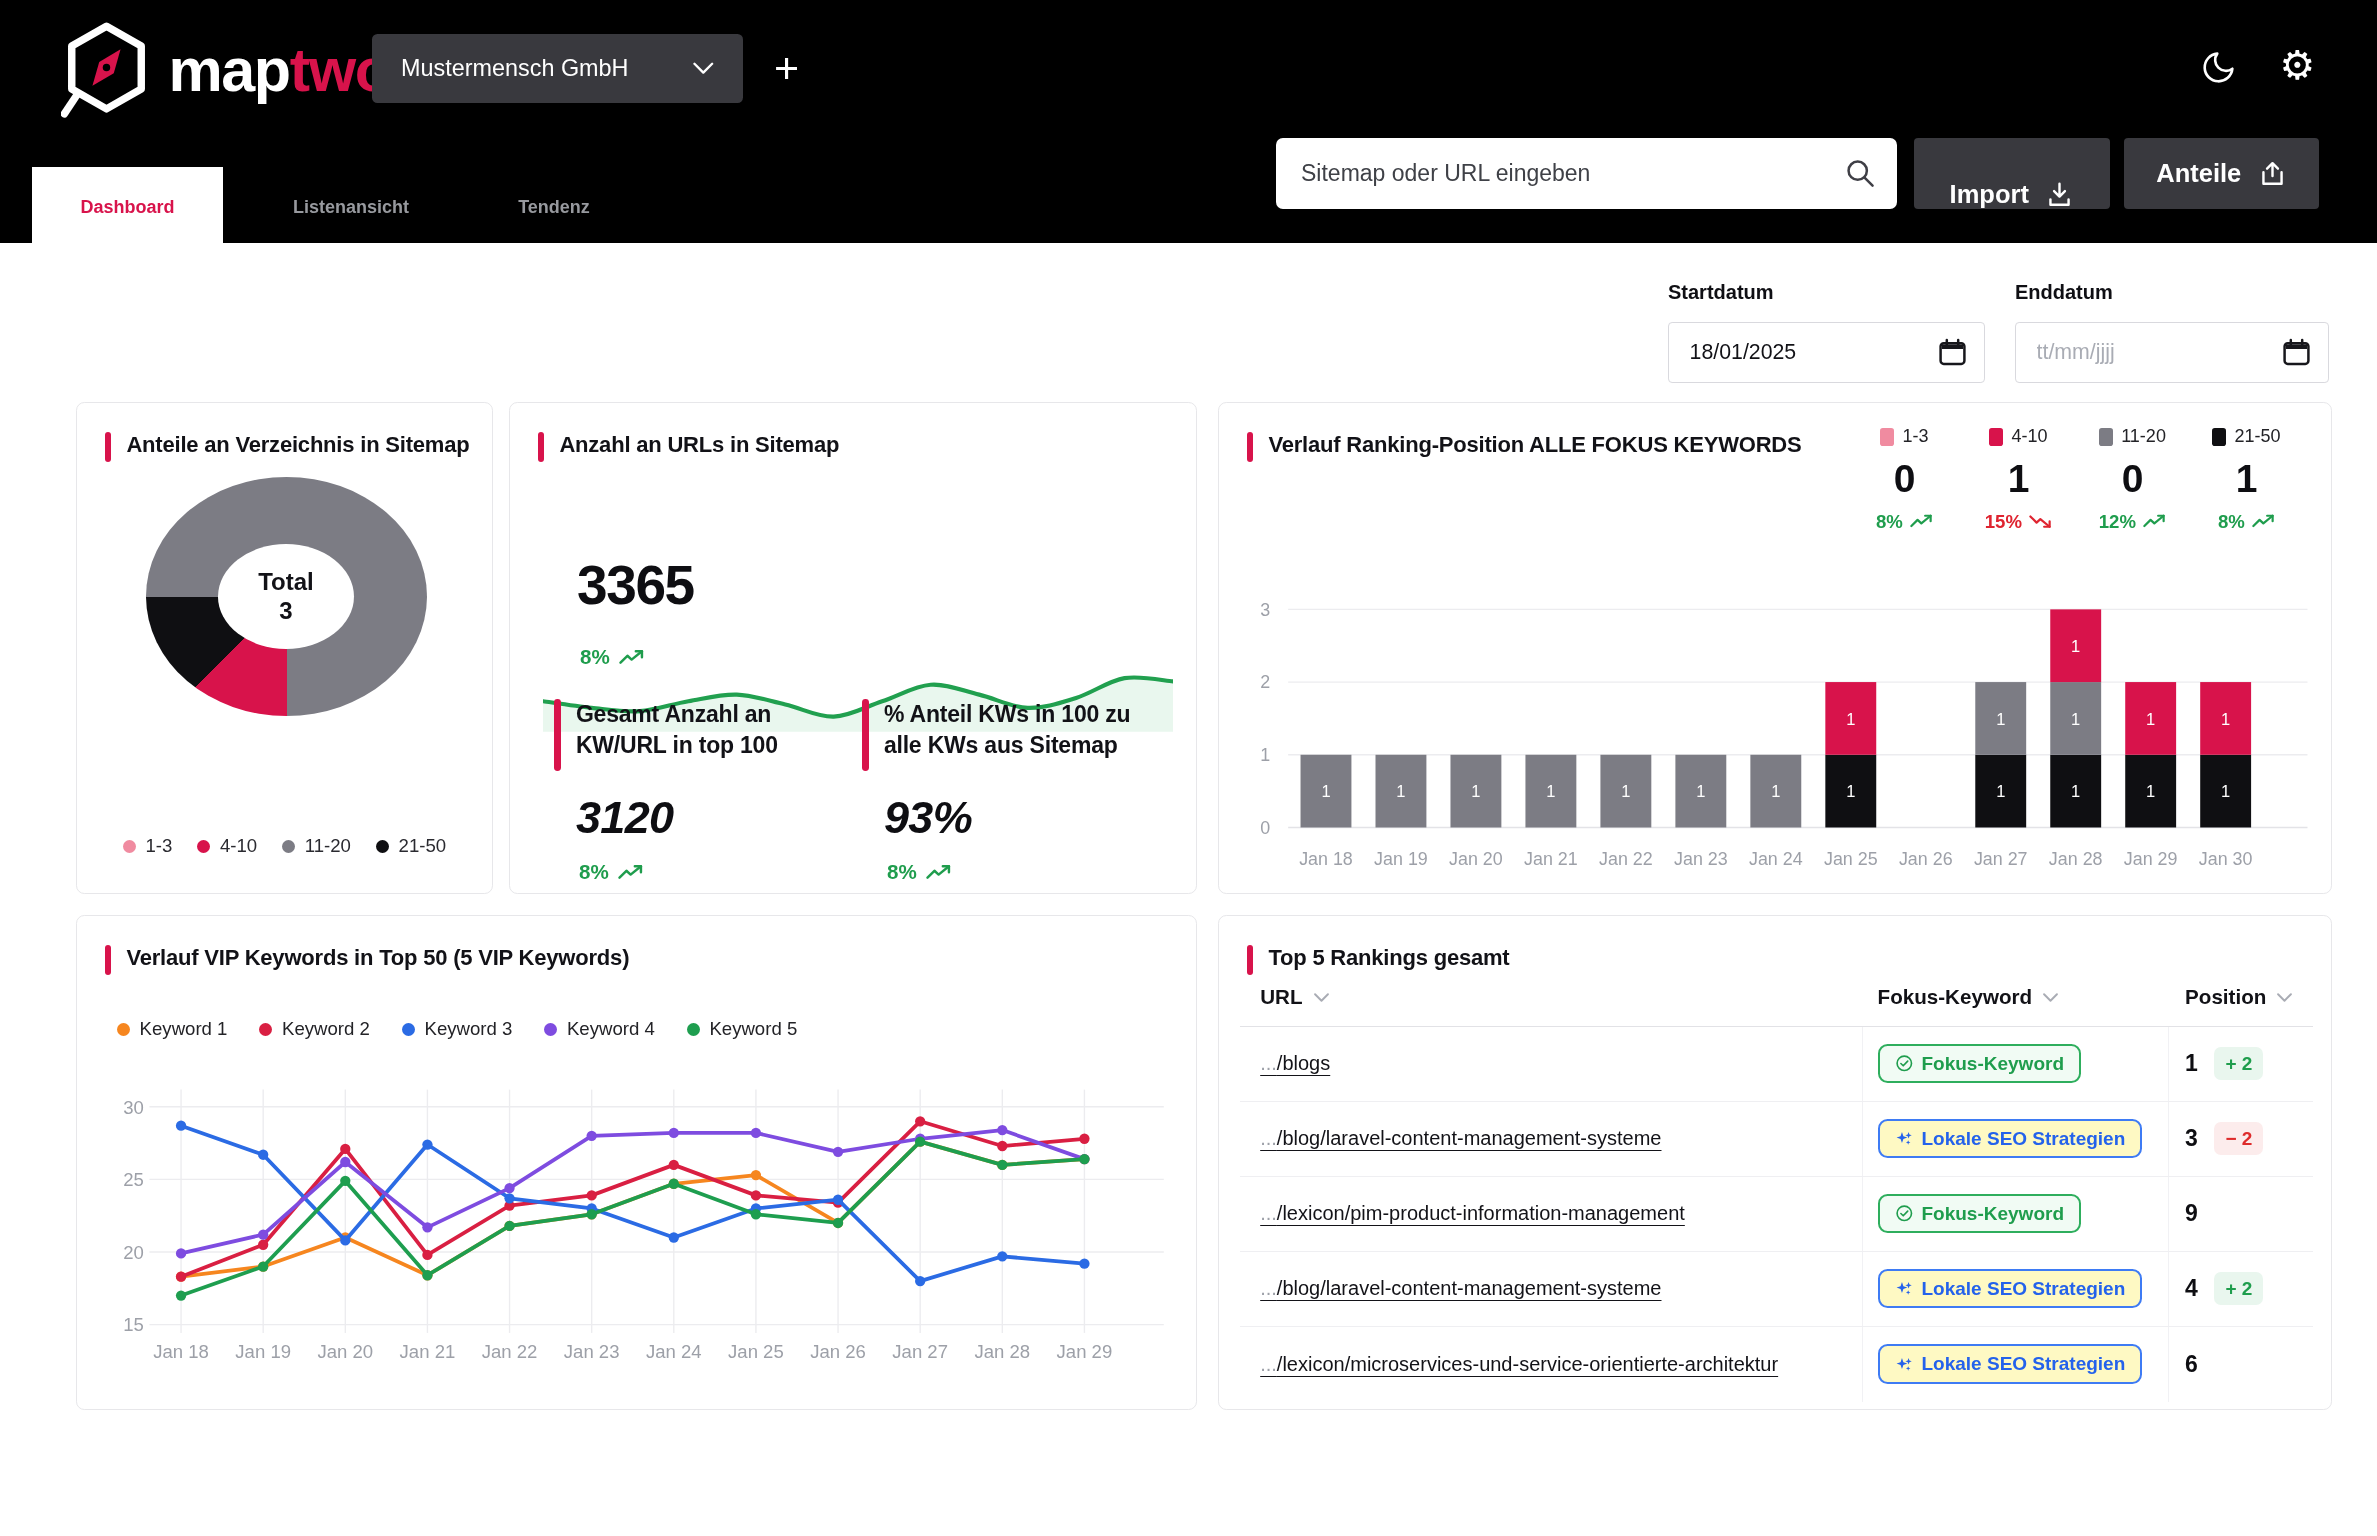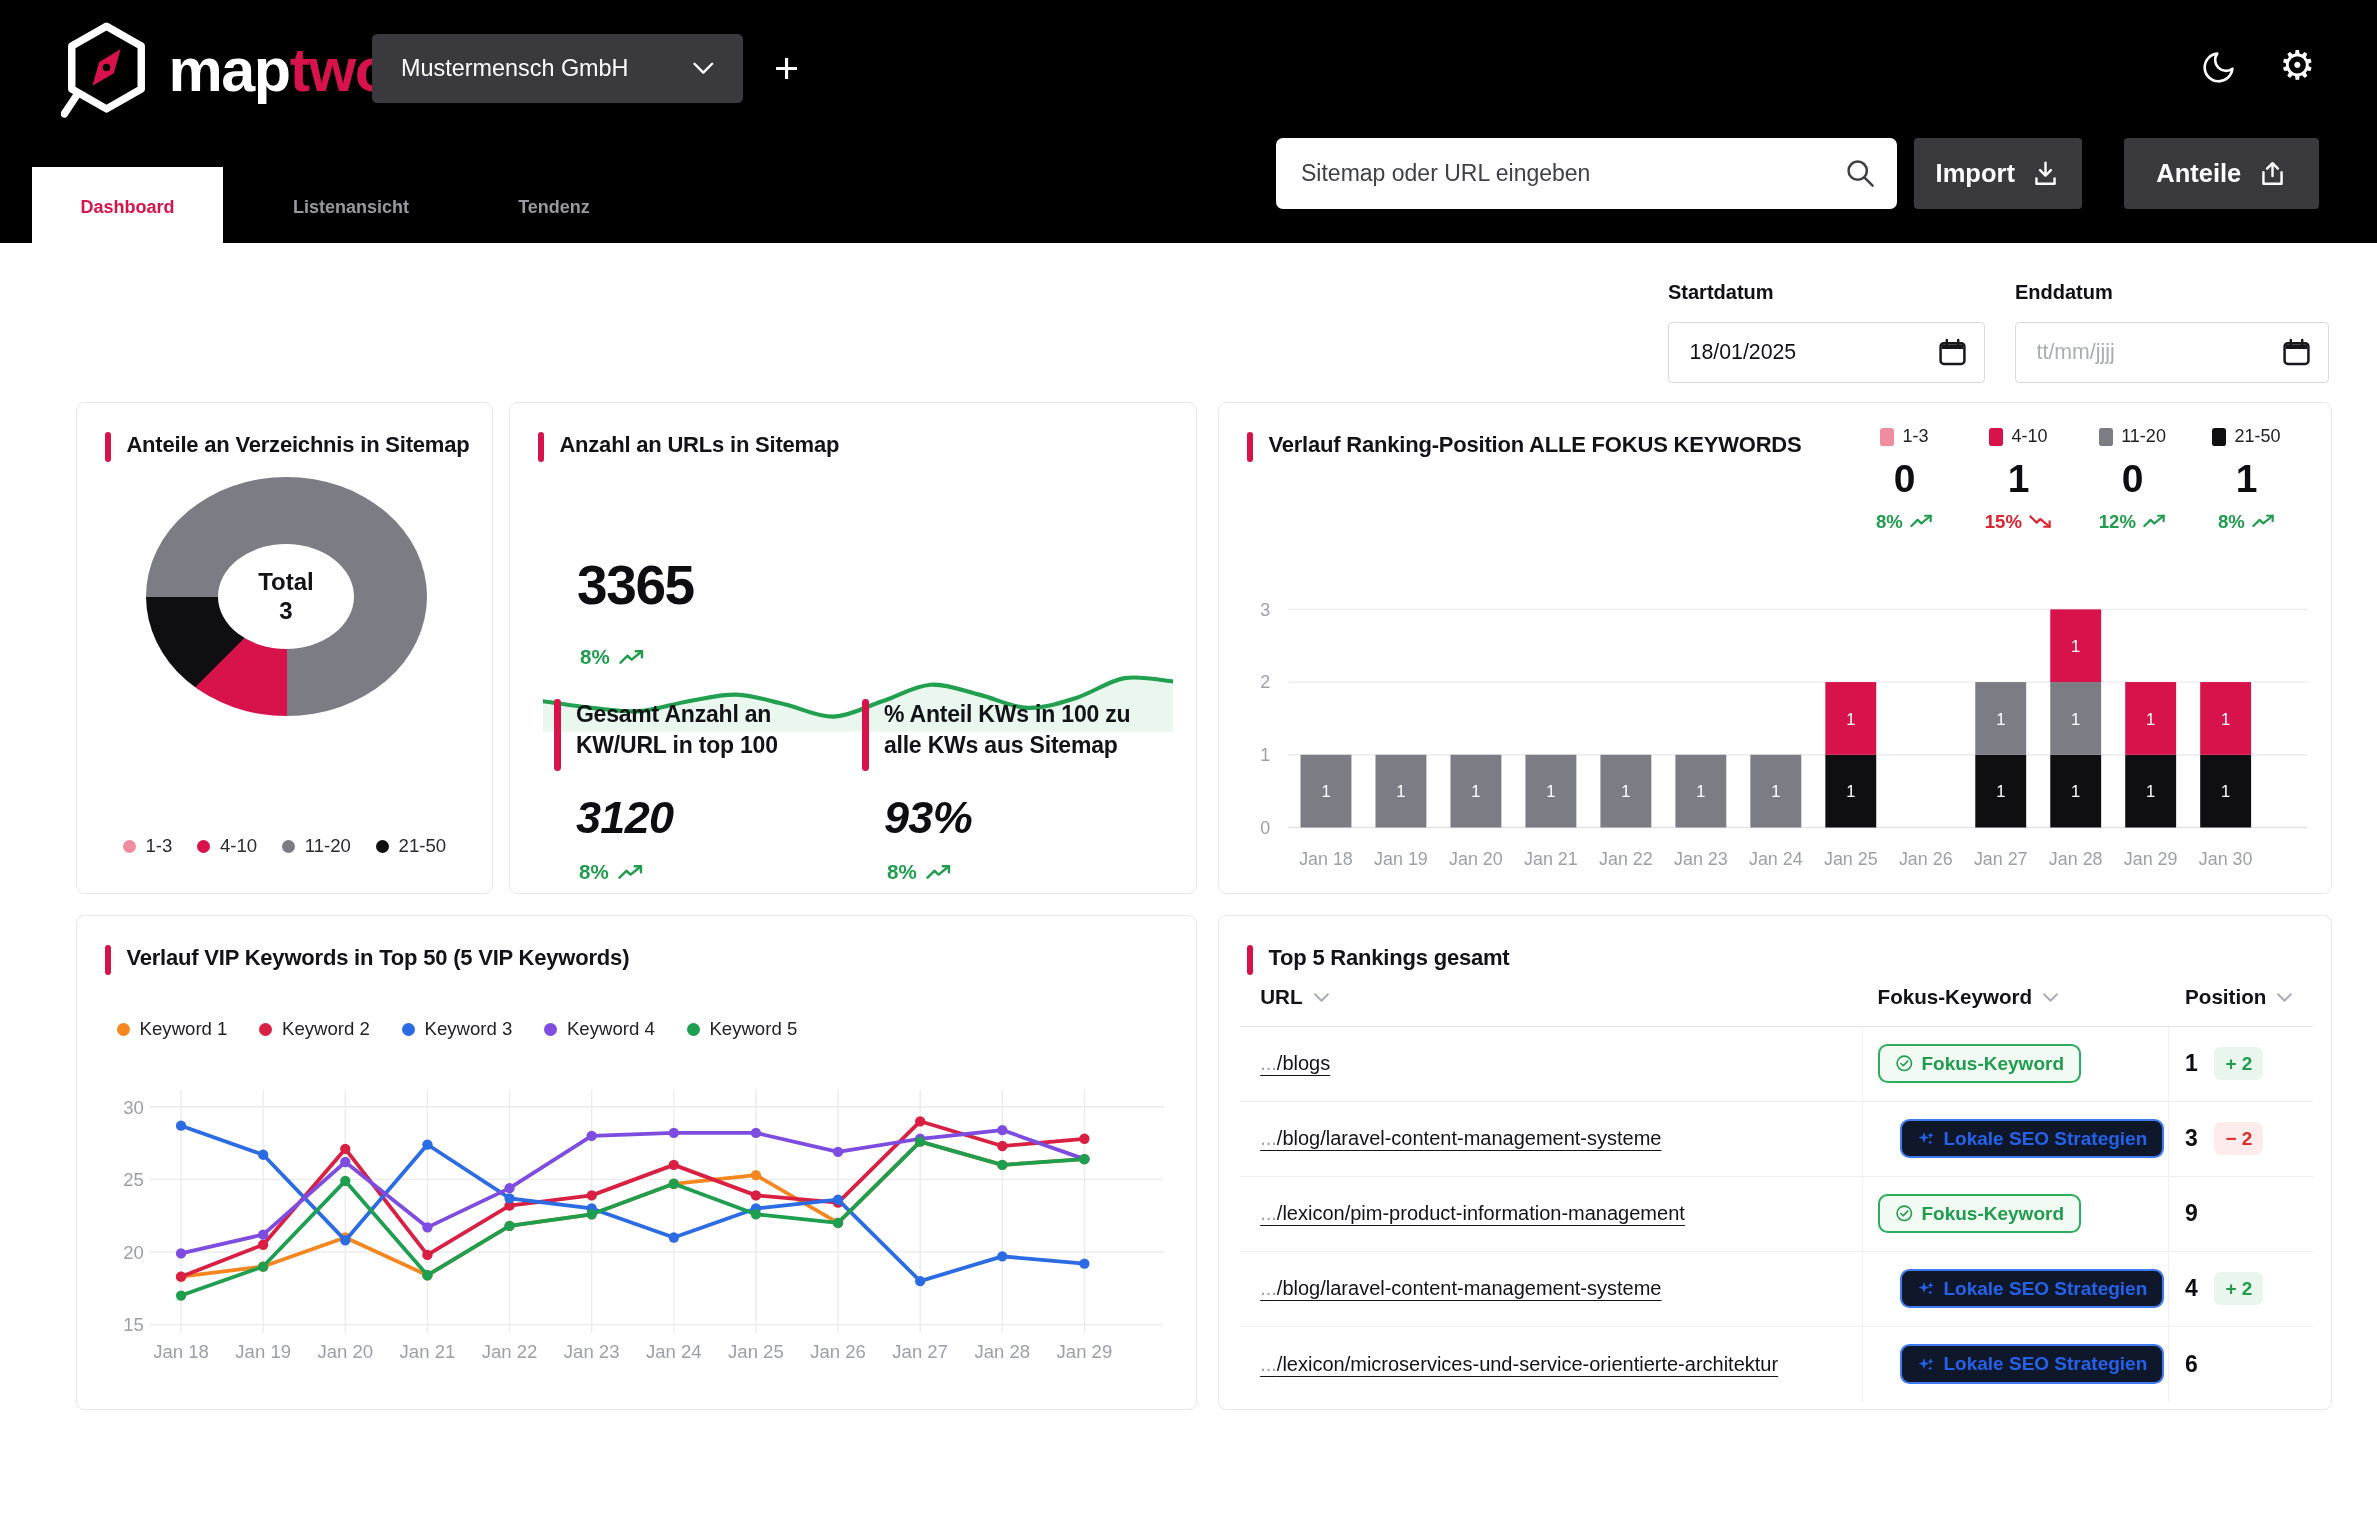--- a/index.html
+++ b/index.html
@@ -23,21 +23,21 @@
   .gear-btn{left:2274px;top:40px;width:47px;height:50px;font-size:40px;color:#fff;font-family:"DejaVu Sans",sans-serif;}
   .tab{position:absolute;top:167px;height:80px;display:flex;align-items:center;justify-content:center;font-size:18px;font-weight:bold;cursor:pointer;}
   .tab.active{left:32px;width:191px;background:#fff;color:#D8134B;}
   .tab.t2{left:248px;width:206px;color:#97999E;}
   .tab.t3{left:482px;width:144px;color:#97999E;}
   .search{position:absolute;left:1276px;top:138px;width:621px;height:71px;}
   .search input{width:100%;height:100%;border:none;border-radius:6.9px;background:#fff;font-size:23px;padding:0 66px 0 25px;font-family:inherit;color:#15151A;}
   .search input::placeholder{color:#3F4147;opacity:1;}
   .search .mag{position:absolute;right:20.6px;top:19px;width:32px;height:32px;color:#3F3F46;}
   .hbtn{position:absolute;top:138px;height:71px;background:#39393E;border:none;border-radius:4.1px;color:#fff;font-size:25.5px;font-weight:bold;display:flex;align-items:center;justify-content:center;gap:16.5px;cursor:pointer;font-family:inherit;}
-  .imp{left:1914px;width:168px;}
+  .imp{left:1914px;width:196px;align-items:flex-end;}
   .exp{left:2124px;width:195px;}
   .hbtn svg{width:29px;height:29px;}
 
   
   .datefield{position:absolute;top:281px;}
   .df1{left:1668px;width:317px;}
   .df2{left:2015px;width:314px;}
   .datefield label{display:block;font-size:20px;font-weight:bold;color:#0F0F14;margin-bottom:18px;}
   .date-box{position:relative;height:61px;}
   .date-box input{width:100%;height:100%;border:1.4px solid #D9D9DE;border-radius:4.1px;font-size:21.3px;padding:0 58px 0 20.6px;font-family:inherit;color:#121217;background:#fff;}
@@ -108,21 +108,21 @@
   .t-row:last-child{border-bottom:none;}
   .td{display:flex;align-items:center;height:100%;}
   .td1{padding-left:20.6px;border-right:1.4px solid #F1F1F4;}
   .td2{padding-left:15px;border-right:1.4px solid #F1F1F4;}
   .td3{padding-left:16.5px;gap:16.5px;}
   .url{font-size:20px;color:#131318;text-decoration:underline;text-decoration-thickness:1.4px;text-underline-offset:4.8px;cursor:pointer;}
   .url .pre{color:#9DA0A8;}
   .tag{display:inline-flex;align-items:center;gap:8.3px;font-size:19px;font-weight:bold;border-radius:9.6px;padding:6.9px 15px;border:2.1px solid;white-space:nowrap;}
   .tag svg{width:18.6px;height:18.6px;flex:none;}
   .tag.fokus{color:#1F9D4D;border-color:#2EAE5D;background:#F1FBF4;}
-  .tag.lokale{color:#2462EB;border-color:#3E7BF4;background:#0f172a;margin-left:22px;}
+  .tag.lokale{color:#2462EB;border-color:#3E7BF4;background:#fef9c3;}
   .pos{font-size:23px;font-weight:bold;color:#0E0E12;}
   .pdelta{font-size:19px;font-weight:bold;border-radius:6.9px;padding:5.5px 11px;}
   .pdelta.up{color:#1F9D4D;background:#E9F6EE;}
   .pdelta.down{color:#DE2B2B;background:#FCECEC;}
 </style>
 </head>
 <body>
 
 <div id="page">
 

